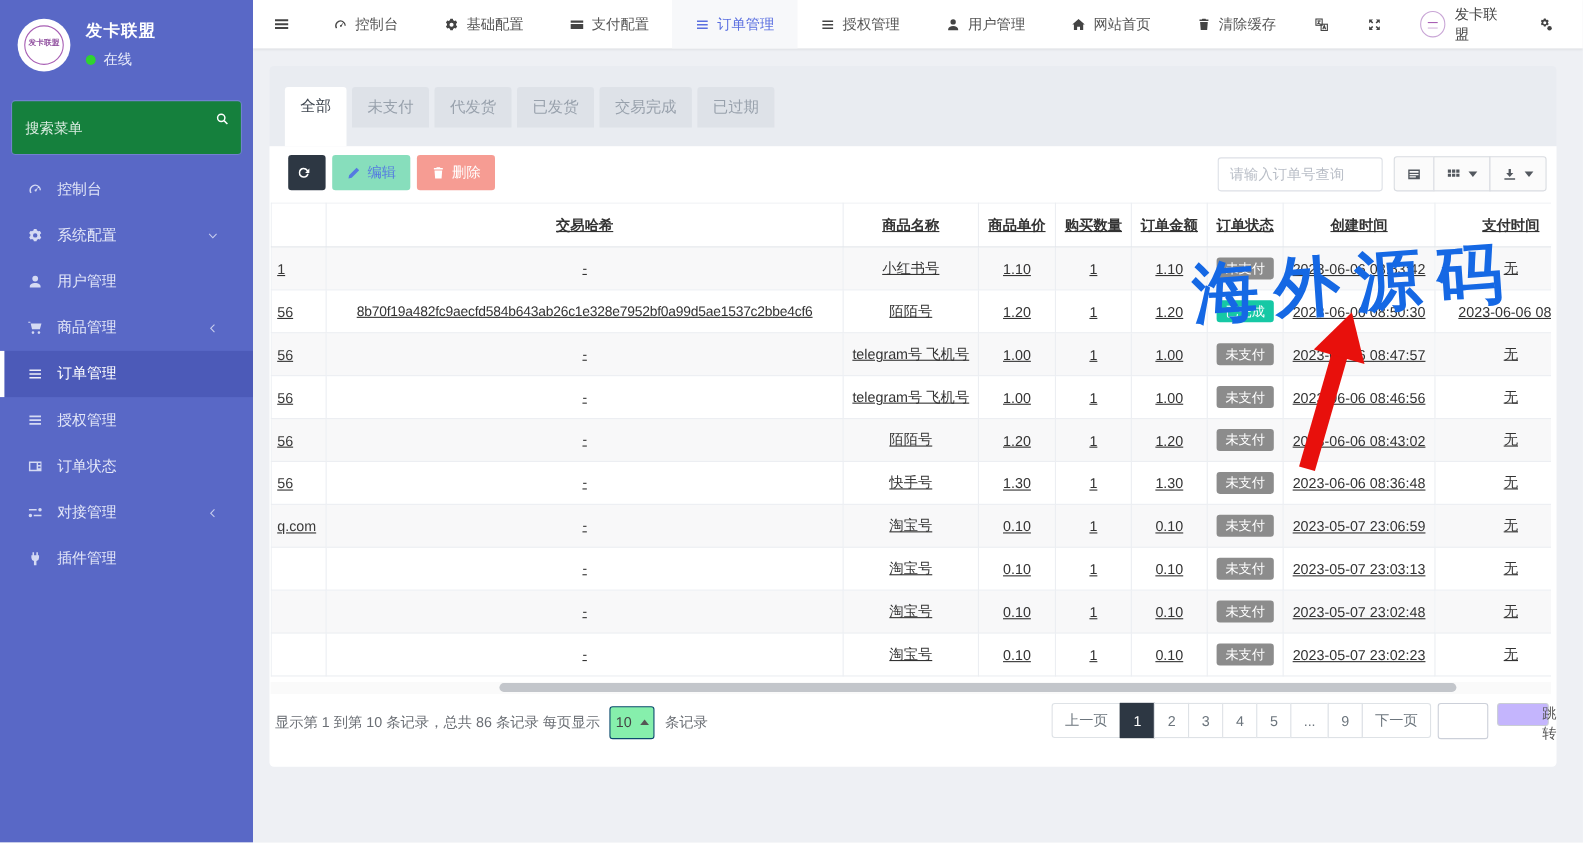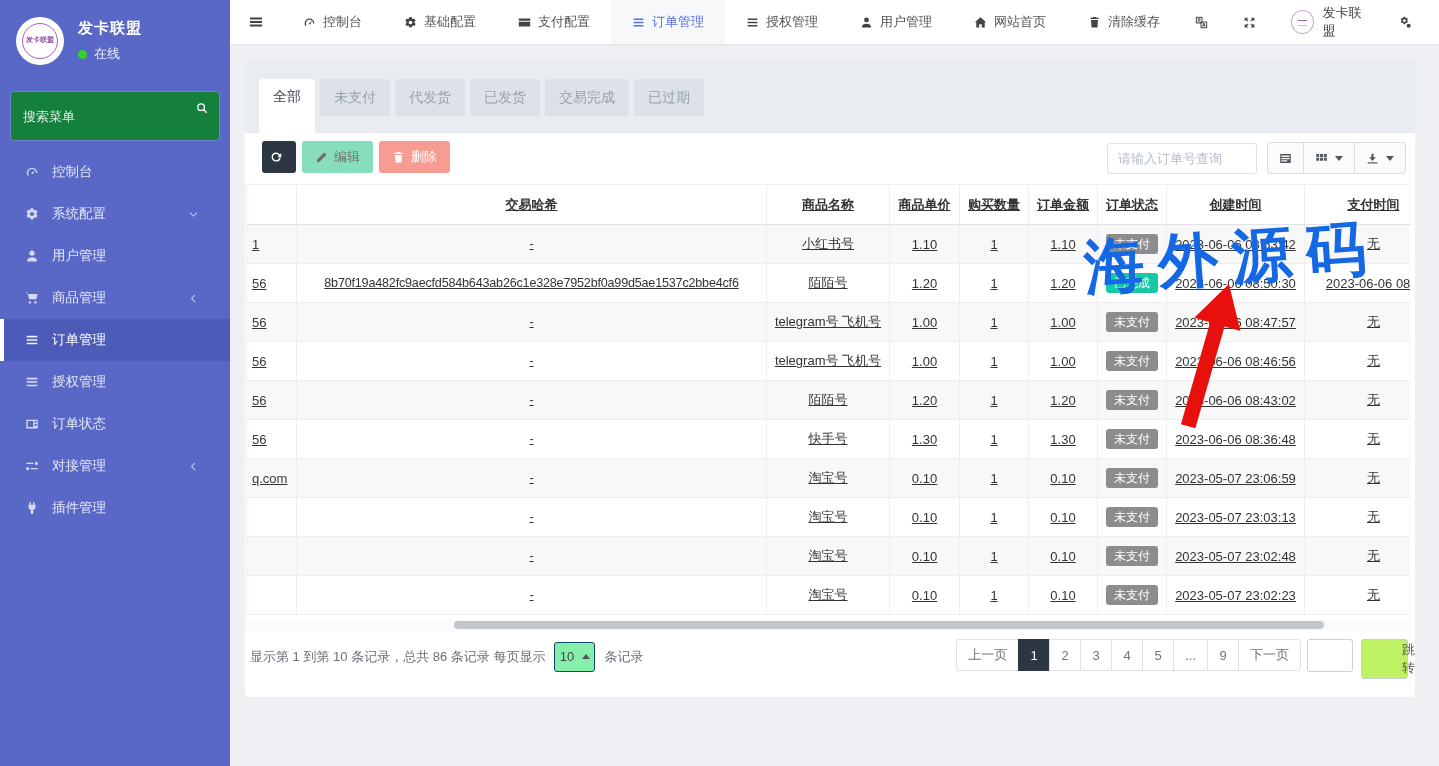--- a/index.html
+++ b/index.html
@@ -52,21 +52,21 @@
   .tabs-band { position:absolute; left:0; top:0; right:0; height:73px; background:#e9ecf1; border-radius:4px 4px 0 0; }
   .tabs { position:absolute; left:14px; top:19px; display:flex; gap:5px; align-items:flex-start; z-index:2; }
   .tab { height:37px; padding:0 14px; display:flex; align-items:center; background:#dee2e8; color:#98a1ac; font-size:14px; border:0; border-radius:3px 3px 0 0; cursor:pointer; font-family:Liberation Mono, monospace; }
   .tab.active { background:#fff; color:#3f4650; height:54px; align-items:flex-start; padding-top:9px; }
   .card-body { position:absolute; left:0; top:73px; right:0; height:564px; background:#fff; border-radius:0 0 4px 4px; }
 
   
   .tb-left { position:absolute; left:17px; top:8px; display:flex; gap:6px; }
   .btn { border:0; border-radius:3px; font-family:inherit; font-size:13px; cursor:pointer; display:flex; align-items:center; justify-content:center; }
   .btn-dark { width:34px; height:32px; background:#2d3743; color:#fff; font-size:14px; }
-  .btn-green { height:32px; padding:0 13px; background:#5fd3a6; color:#404040; opacity:.75; }
+  .btn-green { height:32px; padding:0 13px; background:#5fd3a6; color:#1d4ed8; opacity:.75; }
   .btn-red { height:32px; padding:0 13px; background:#f47b6f; color:#fff; opacity:.75; }
   .btn .ic { margin-right:6px; }
   .tb-right { position:absolute; right:9px; top:9px; display:flex; align-items:center; }
   .order-search { width:150px; height:31px; border:1px solid #dde0e6; border-radius:3px; padding:0 10px; font-size:13px; font-family:inherit; color:#555; outline:none; }
   .order-search::placeholder { color:#b9bec7; }
   .btn-group { display:flex; margin-left:10px; }
   .tool-btn { height:32px; background:#fbfbfb; border:1px solid #d9dce1; color:#53585f; display:flex; align-items:center; justify-content:center; padding:0 11px; cursor:pointer; font-size:13px; }
   .tool-btn + .tool-btn { margin-left:-1px; }
   .tool-btn:first-child { border-radius:3px 0 0 3px; }
   .tool-btn:last-child { border-radius:0 3px 3px 0; }
@@ -92,21 +92,21 @@
   
   .pg-summary { position:absolute; left:5px; top:507px; height:33px; display:flex; align-items:center; color:#6b6f75; font-size:13px; }
   .page-size-btn { margin:0 9px; width:41px; height:30px; background:#86efac; border:1px solid #0c4a6e; border-radius:3px; display:flex; align-items:center; justify-content:center; color:#444; cursor:pointer; font-family:inherit; font-size:13px; }
   .pg-pages { position:absolute; top:506px; right:114px; display:flex; }
   .pg-btn { min-width:32px; height:32px; padding:0 11px; background:#fff; border:1px solid #dee2e6; color:#6c757d; font-size:13px; display:flex; align-items:center; justify-content:center; cursor:pointer; font-family:inherit; }
   .pg-btn + .pg-btn { margin-left:-1px; }
   .pg-btn:first-child { border-radius:3px 0 0 3px; }
   .pg-btn:last-child { border-radius:0 3px 3px 0; }
   .pg-btn.active { background:#2d3743; border-color:#2d3743; color:#fff; }
   .pg-jump-input { position:absolute; top:506px; right:62px; width:46px; height:33px; border:1px solid #ccd0d9; border-radius:3px; outline:none; padding:0 6px; font-family:inherit; }
-  .pg-jump-btn { position:absolute; top:506px; right:7px; width:47px; height:40px; background:#bef264; border:1px solid #c9cdd4; border-radius:3px; color:#555; font-size:13px; cursor:pointer; font-family:inherit;padding-left:40px; }
+  .pg-jump-btn { position:absolute; top:506px; right:7px; width:47px; height:21px; background:#c4b5fd; border:1px solid #c9cdd4; border-radius:3px; color:#555; font-size:13px; cursor:pointer; font-family:inherit;padding-left:40px; }
 
   
   .watermark { position:absolute; left:1084px; top:218px; z-index:9; font-size:60px; font-weight:900; letter-spacing:14px; transform:rotate(-4deg); white-space:nowrap; pointer-events:none; font-family:"DejaVu Sans","Liberation Sans",sans-serif; }
   .arrow-svg { position:absolute; left:1148px; top:277px; z-index:9; pointer-events:none; }
 </style>
 </head>
 <body>
 
 <aside class="sidebar">
   <div class="brand">

